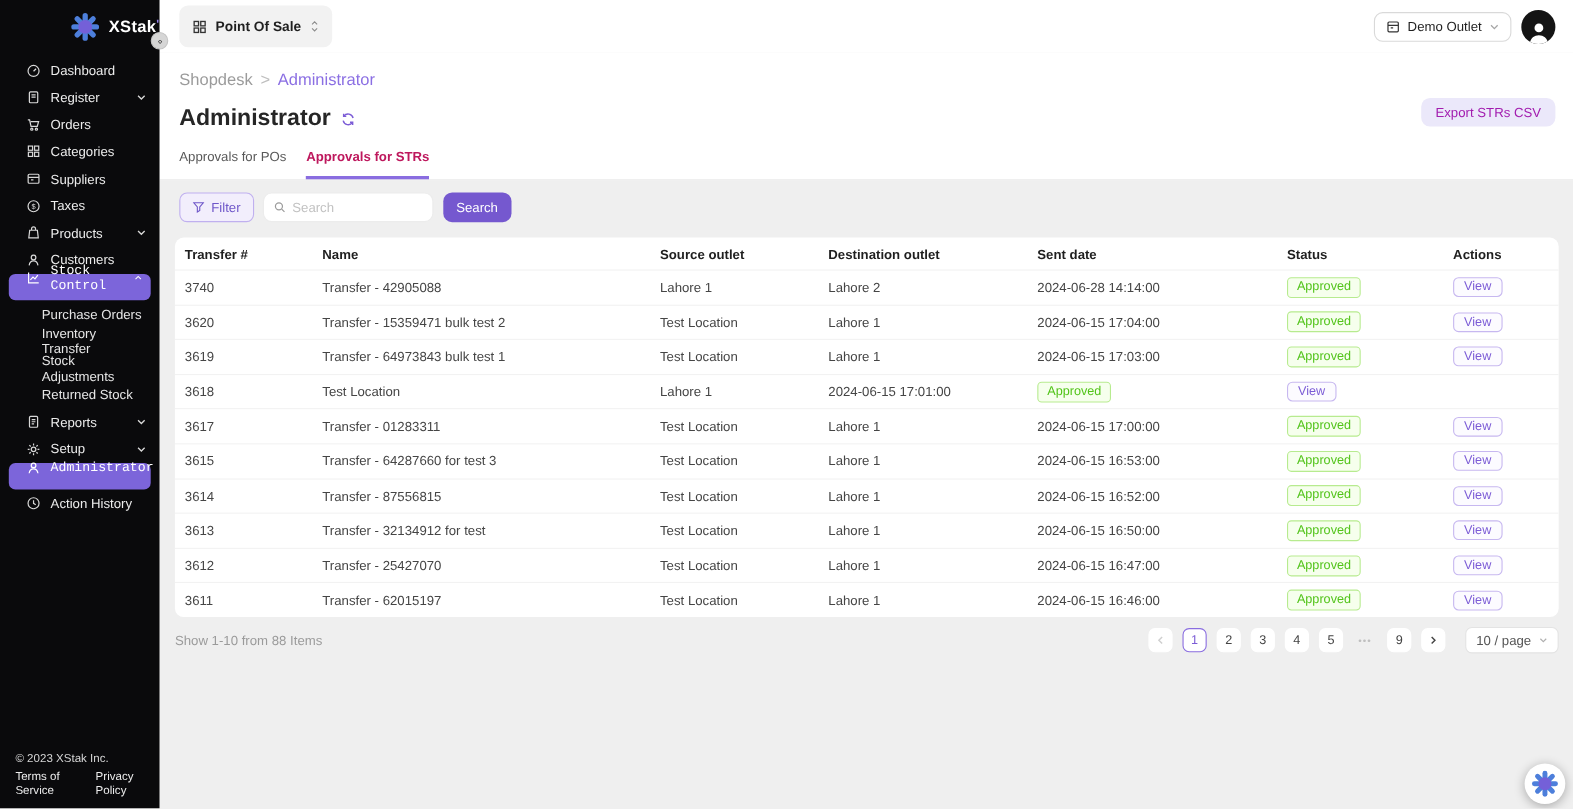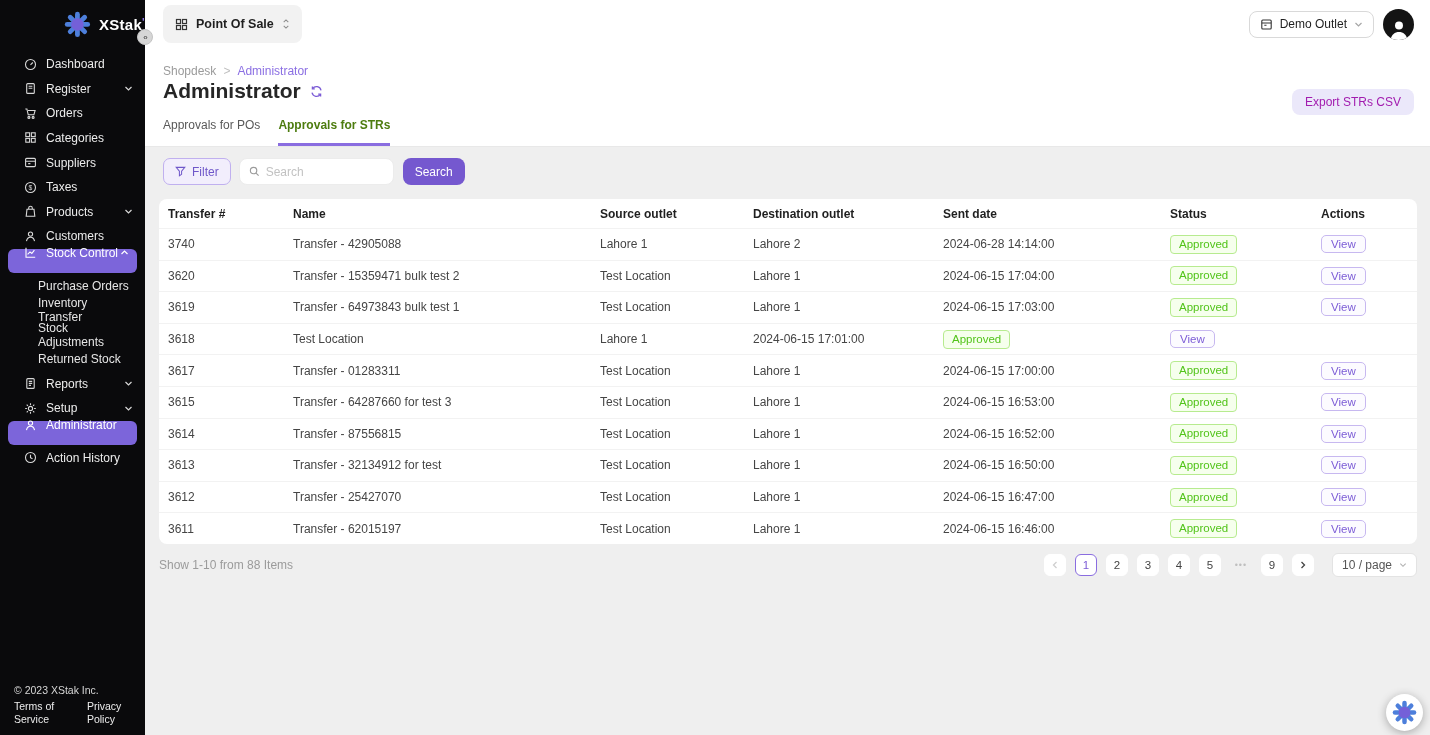--- a/index.html
+++ b/index.html
@@ -15,21 +15,21 @@
   .logo-text::after { content:"'"; color:#8f7ae8; font-size:11px; vertical-align:top; }
   .collapse-btn { position:absolute; left:137px; top:29px; width:16px; height:16px; border-radius:50%;
       background:#d6d6d6; color:#333; display:flex; align-items:center; justify-content:center;
       font-size:8px; letter-spacing:-1px; z-index:6; cursor:pointer; border:1px solid #c4c4c4; }
   .side-nav { margin-top:5px; }
   .side-item { display:flex; align-items:center; height:24.6px; padding:0 12px 0 24px; font-size:12px;
       color:#ececec; cursor:pointer; }
   .side-item .icn { color:#d8d8d8; }
   .side-item .sicon { width:13px; height:13px; margin-right:9px; flex-shrink:0; display:flex; }
   .side-item.sub { padding-left:38px; color:#e6e6e6; }
-  .side-item.active { background:#7c65da; margin:0 8px; padding:0 8px 16px 16px; border-radius:6px; color:#fff; }
+  .side-item.active { background:#7c65da; margin:0 8px; padding:0 8px 16px 16px; border-radius:6px; color:#fff;font-family:Liberation Mono, monospace; }
   .side-item.active .icn { color:#fff; }
   .chev { margin-left:auto; width:9px; height:9px; display:flex; }
   .side-footer { margin-top:auto; padding:0 8px 9px 14px; font-size:10.5px; color:#d6d6d6; line-height:1.25; }
   .foot-links { display:flex; gap:13px; margin-top:3px; }
   .foot-links a { color:#ececec; text-decoration:none; cursor:pointer; }
 
   .icn svg { width:100%; height:100%; display:block; }
   .icn { display:inline-flex; }
 
   
@@ -43,32 +43,32 @@
   .outlet-btn { display:flex; align-items:center; gap:7px; background:#fff; border:1px solid #d9d9d9;
       border-radius:8px; height:27px; padding:0 10px; font-size:12px; color:#1f1f1f; font-weight:500; cursor:pointer; }
   .outlet-btn .icn { width:13px; height:13px; color:#333; }
   .outlet-btn .dchev { width:9px; height:9px; color:#a6a6a6; }
   .avatar { width:31px; height:31px; border-radius:50%; background:#141414; display:flex; align-items:flex-end;
       justify-content:center; overflow:hidden; cursor:pointer; }
   .avatar svg { width:22px; height:22px; }
 
   
   .page-head { background:#fff; padding:16px 16px 0 18px; border-bottom:1px solid #e8e8e8; position:relative; }
-  .breadcrumb { font-size:12px; color:#9b9b9b; display:flex; gap:7px; margin-bottom:1px; }
+  .breadcrumb { font-size:15px; color:#9b9b9b; display:flex; gap:7px; margin-bottom:15px; }
   .breadcrumb .bc-current { color:#8b6fe3; cursor:pointer; }
   .breadcrumb .bc-root { cursor:pointer; }
   .bc-sep { color:#bfbfbf; }
   .title-row { display:flex; align-items:center; gap:9px; }
   .page-title { font-size:21px; font-weight:600; color:#262626; }
   .refresh { width:13px; height:13px; color:#7c5cd6; cursor:pointer; }
   .export-btn { position:absolute; right:16px; top:41px; background:#ebe8fa; color:#a21caf; border:none;
       border-radius:8px; height:26px; padding:0 13px; font-size:12px; cursor:pointer; }
   .tabs { display:flex; gap:18px; margin-top:15px; padding-left:0; }
   .tab { font-size:12px; color:#595959; padding-bottom:11px; cursor:pointer; border-bottom:3px solid transparent; }
-  .tab.active { color:#4d7c0f; font-weight:600; border-bottom-color:#8a6de0; }
+  .tab.active { color:#be185d; font-weight:600; border-bottom-color:#8a6de0; }
 
   
   .content { flex:1; padding:11px 13px 0 14px; }
   .toolbar { display:flex; align-items:center; margin:0 0 14px 4px; }
   .filter-btn { height:27px; display:flex; align-items:center; gap:6px; padding:0 11px; border:1px solid #c0b0ef;
       background:#f2eefc; color:#6f57c9; border-radius:7px; font-size:12px; margin-right:8px; cursor:pointer; }
   .filter-btn .icn { width:11px; height:11px; }
   .search-box { width:155px; height:27px; background:#fff; border:1px solid #ececec; border-radius:8px;
       display:flex; align-items:center; gap:6px; padding:0 9px; margin-right:9px; }
   .search-box .icn { width:11px; height:11px; color:#9b9b9b; flex-shrink:0; }

